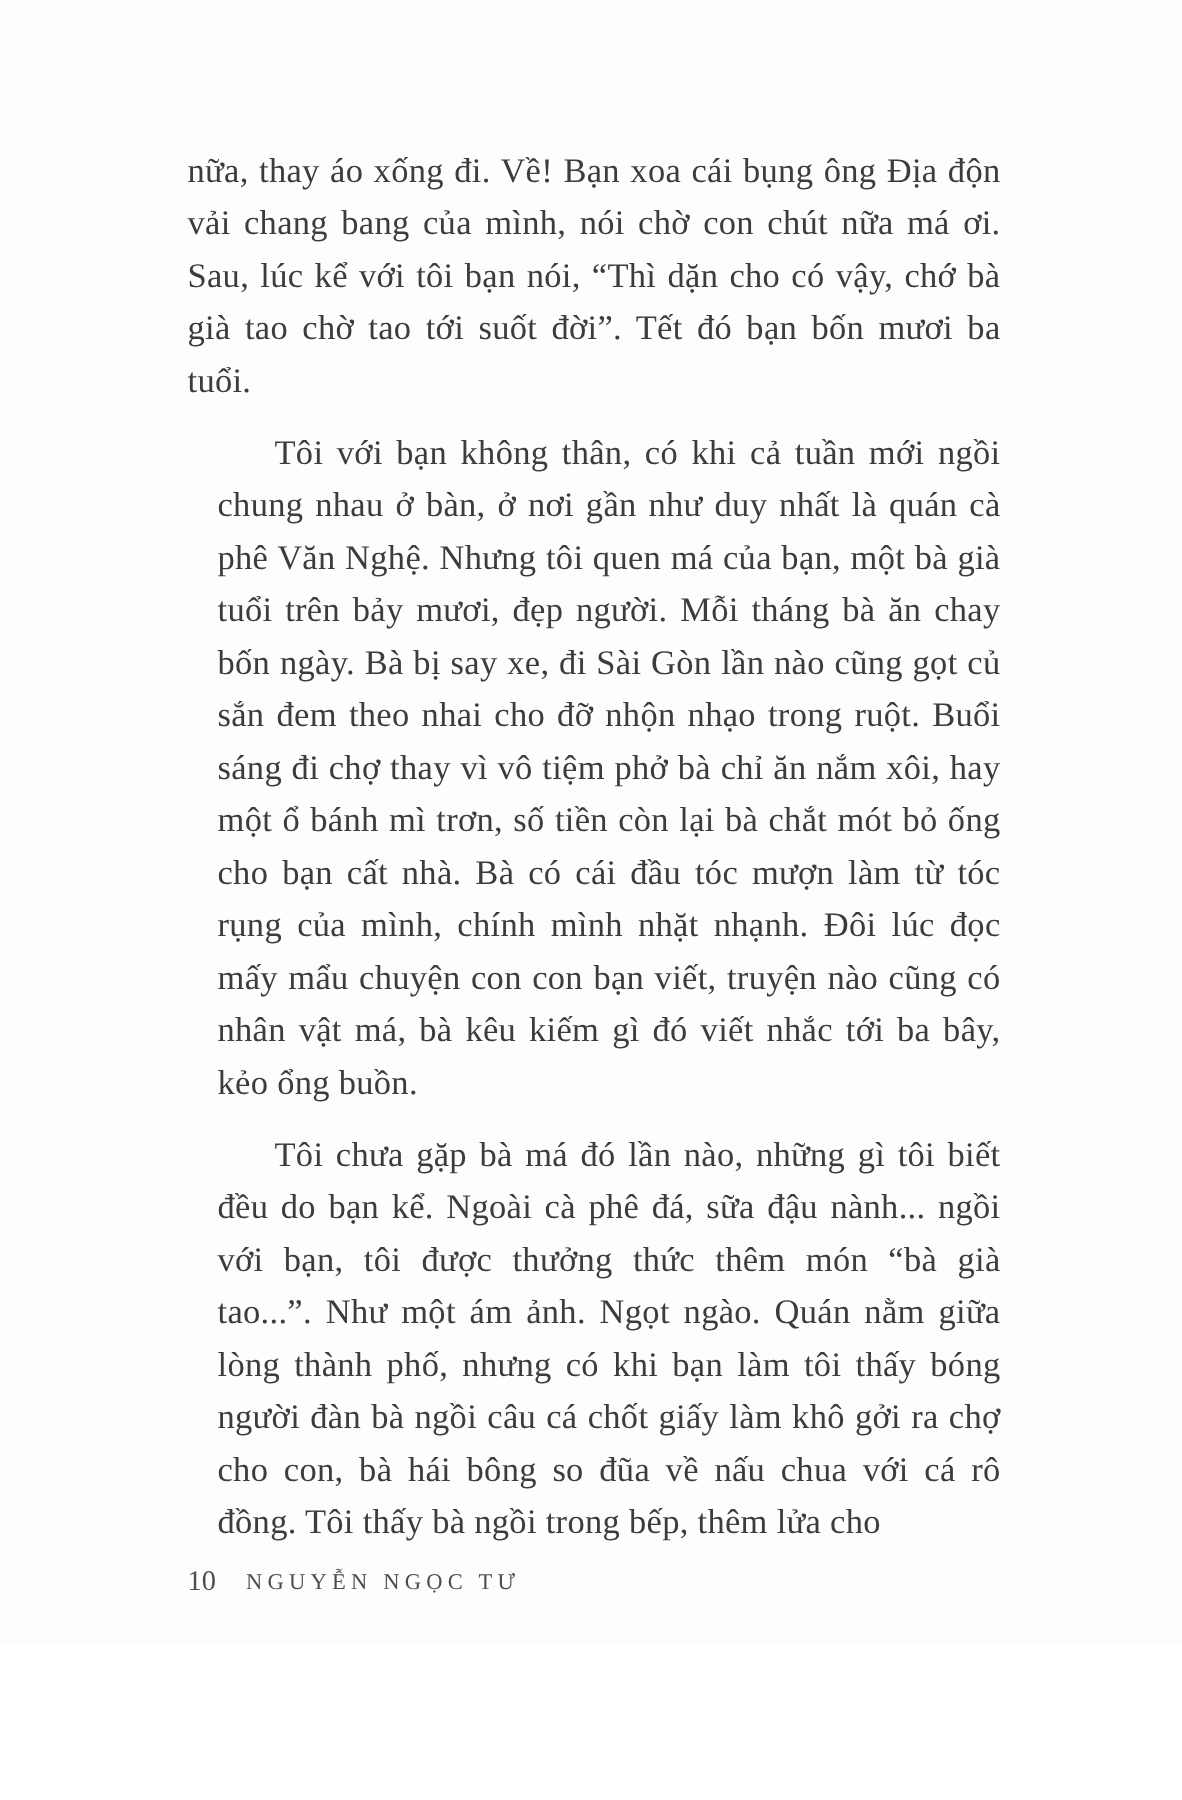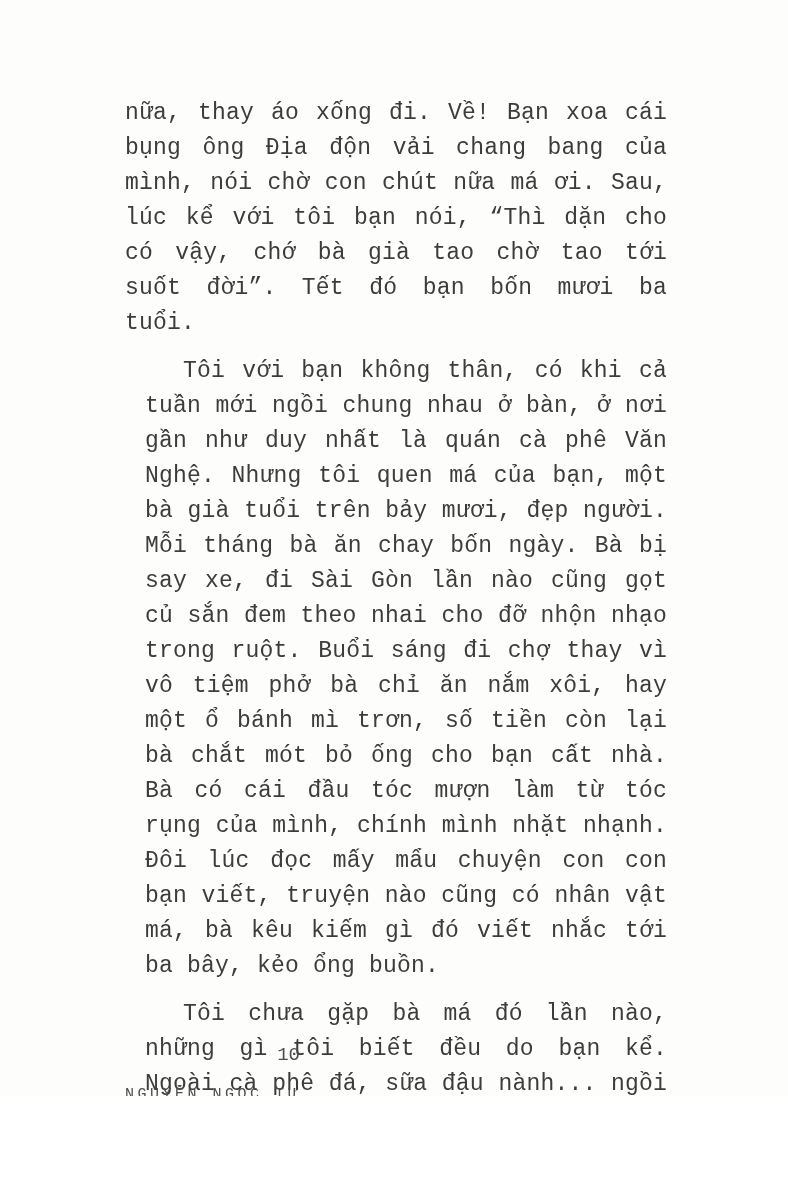--- a/index.html
+++ b/index.html
@@ -6,21 +6,21 @@
     margin: 0;
     padding: 0;
     background: #ffffff;
   }
   .page {
     position: relative;
     width: 788px;
     height: 1096px;
     background: #fdfdfc;
     overflow: hidden;
-    font-family: Liberation Mono, monospace;
+    font-family: Liberation Serif, serif;
   }
   .text-block {
     position: absolute;
     top: 96px;
     left: 125px;
     width: 542px;
   }
   .para {
     margin: 0 0 13px 0;
     font-size: 23px;
@@ -32,24 +32,23 @@
   }
   .para.indent {
     text-indent: 38px;
     margin-left: 20px;
   }
   .footer {
     position: absolute;
     left: 125px;
     top: 1044px;
     display: flex;
-    align-items: flex-end;
+    align-items: center;
     gap: 20px;
     color: #4d4d4d;
-    flex-direction: column;
   }
   .page-num {
     font-size: 19px;
     color: #4d4d4d;
   }
   .author {
     font-size: 15px;
     letter-spacing: 3.5px;
     text-transform: uppercase;
     color: #4d4d4d;

